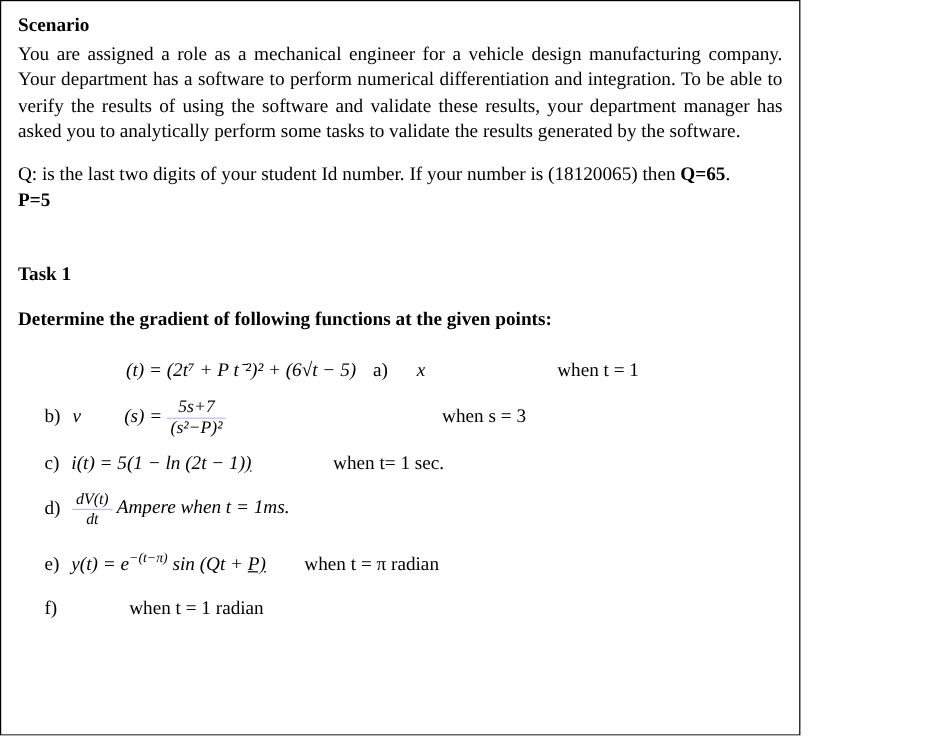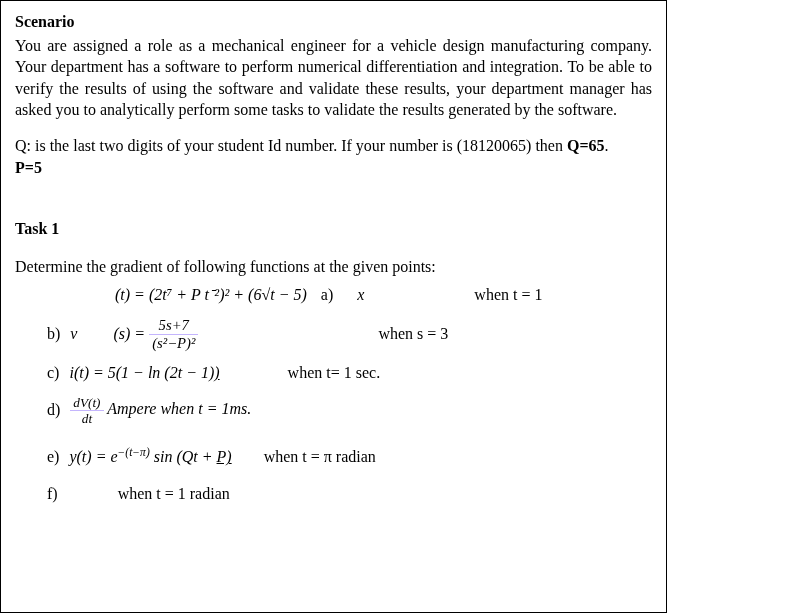--- a/index.html
+++ b/index.html
@@ -35,21 +35,22 @@
     }
     .qline {
       margin-bottom: 30px;
     }
     .task-heading {
       font-weight: bold;
       margin-bottom: 16px;
       margin-top: 40px;
     }
     .task-prompt {
-      margin-bottom: 4px;
+      margin-bottom: 18px;
+      font-weight: bold;
     }
     .items {
       padding-left: 22px;
     }
     .item {
       margin-bottom: 8px;
       position: relative;
       line-height: 1.8;
     }
     .item-label-shift {
@@ -77,21 +78,20 @@
       font-style: italic;
     }
     .frac .den {
       display: block;
       padding: 1px 3px 0 3px;
       font-size: 0.92em;
     }
     .row {
       display: flex;
       align-items: center;
-      margin-left: 10px;
     }
     .gap-s { margin-left: 24px; }
     .gap-m { margin-left: 60px; }
     .gap-l { margin-left: 110px; }
     .under { text-decoration: underline; }
   </style>
 </head>
 <body>
 
 <div class="page">

